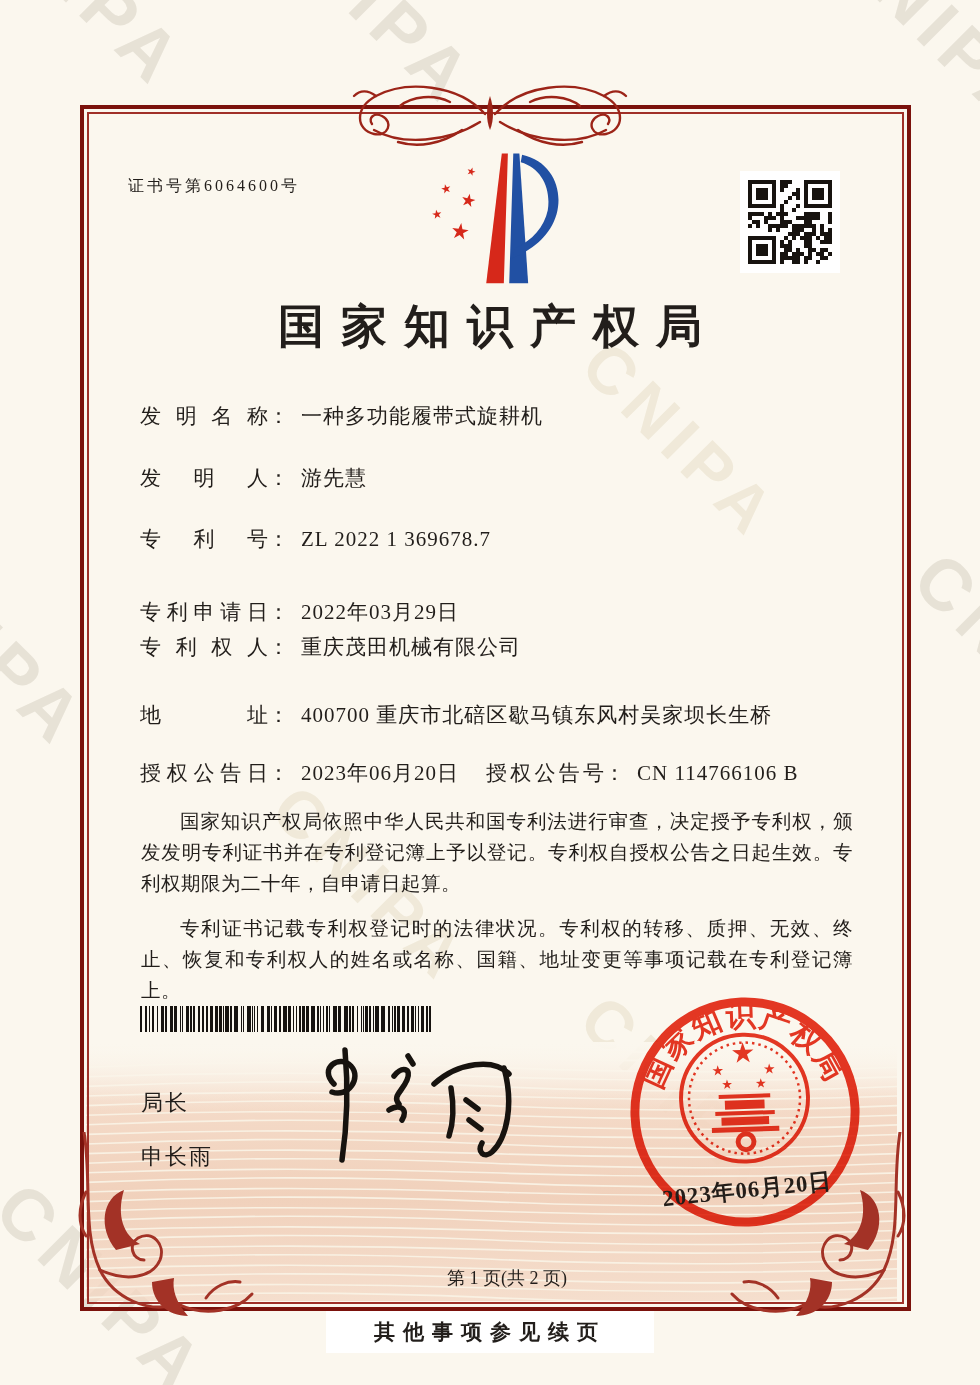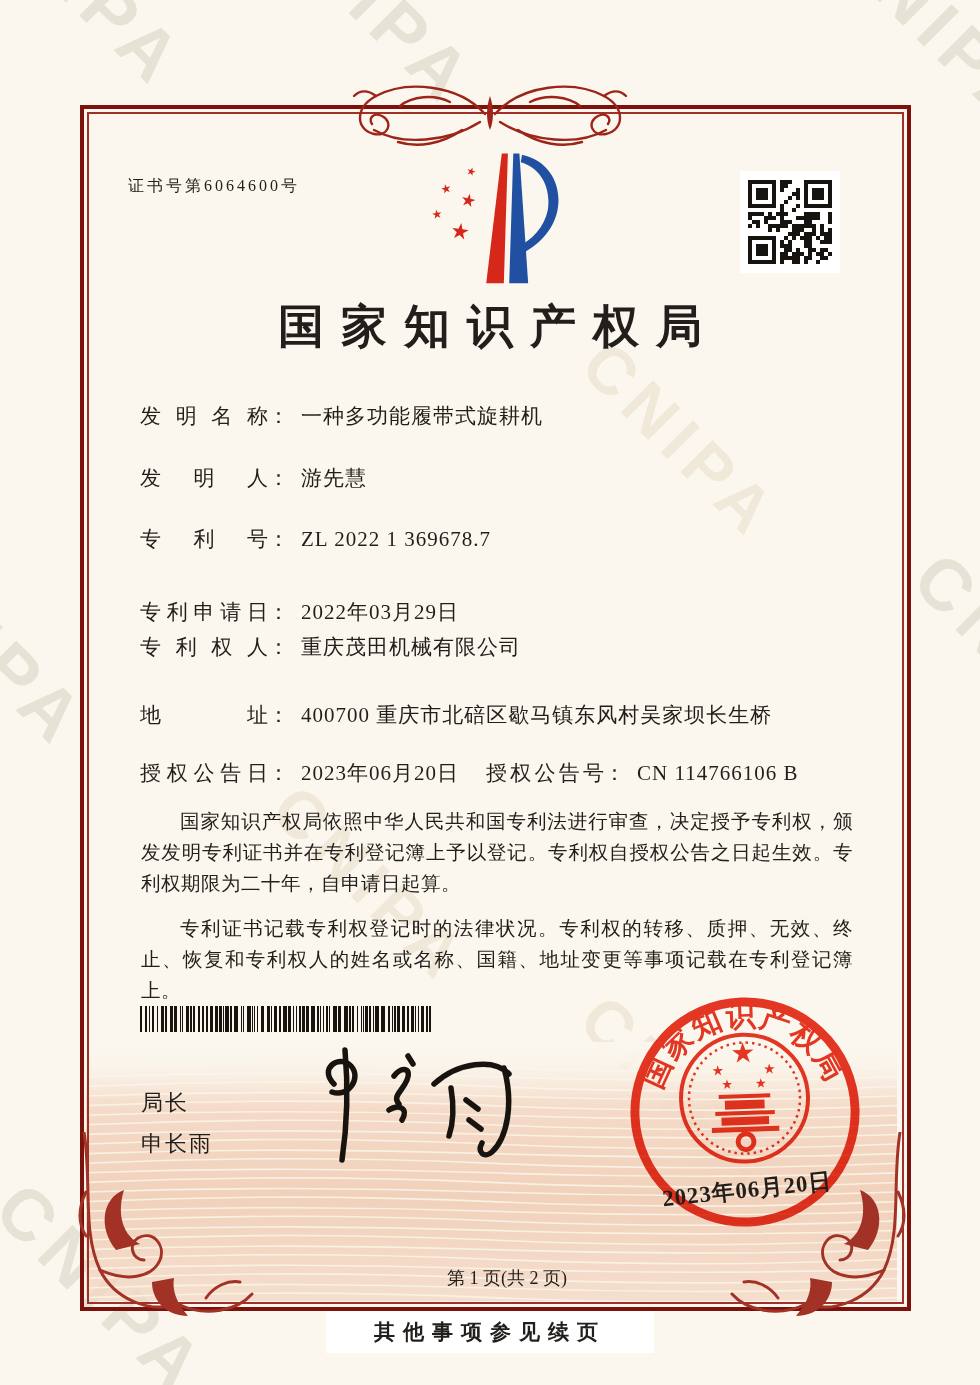--- a/index.html
+++ b/index.html
@@ -45,21 +45,21 @@
 
   
   #body-text{position:absolute;left:141px;top:806px;width:712px;z-index:3;}
   #body-text p{margin:0 0 14px 0;font-size:19.5px;line-height:31px;text-align:justify;text-indent:2em;
       letter-spacing:.5px;}
 
   
   #barcode{position:absolute;left:140px;top:1006px;z-index:3;}
   #director{position:absolute;left:141px;top:1088px;z-index:3;
       font-family:Liberation Mono, monospace;font-size:22px;letter-spacing:2px;}
-  #director .dname{margin-top:11px;}
+  #director .dname{margin-top:24px;}
   #signature{position:absolute;left:288px;top:1044px;z-index:3;}
 
   
   #seal{position:absolute;left:626px;top:993px;width:238px;height:238px;z-index:4;
       transform:rotate(-2deg);opacity:.96;mix-blend-mode:multiply;}
 
   
   #page-footer{position:absolute;left:0;top:1266px;width:100%;text-align:center;font-size:18px;z-index:3;padding-left:17px;}
   #note-box{position:absolute;left:50%;top:1311px;transform:translateX(-50%);background:#ffffff;
       padding:7px 48px;font-size:21px;font-weight:bold;letter-spacing:8px;z-index:3;white-space:nowrap;}

